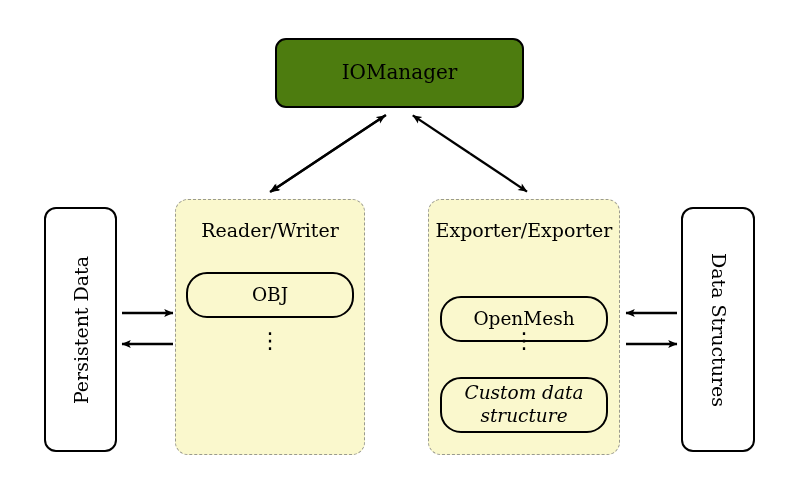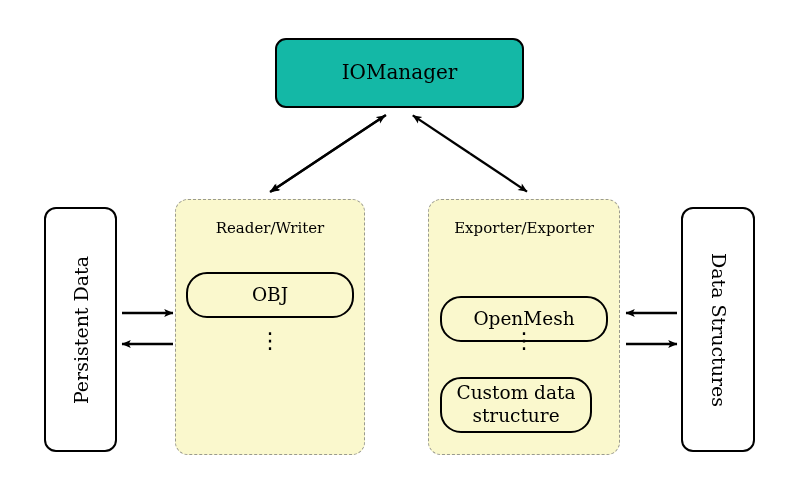--- a/index.html
+++ b/index.html
@@ -22,21 +22,21 @@
     width: 800px;
     height: 489px;
   }
 
   
   .node {
     position: absolute;
     box-sizing: border-box;
     border: 2.6px solid #000000;
     border-radius: 11px;
-    background: #14b8a6;
+    background: #4d7c0f;
     display: flex;
     align-items: center;
     justify-content: center;
     text-align: center;
     line-height: 1.18;
   }
 
   
   #io-manager {
     left: 275px;
@@ -96,21 +96,21 @@
     top: 199px;
     width: 192px;
     height: 256px;
   }
   .group-title {
     position: absolute;
     left: 0;
     right: 0;
     top: 21px;
     text-align: center;
-    font-size: 15px;
+    font-size: 19px;
     line-height: 1;
   }
 
   
   .inner-node {
     position: absolute;
     box-sizing: border-box;
     border: 2.8px solid #000000;
     border-radius: 21px;
     background: #faf8cd;
@@ -126,21 +126,21 @@
     left: 186px;  top: 272px;  width: 168px; height: 46px;
   }
   #node-custom-file-format {
     left: 186px;  top: 377px;  width: 168px; height: 56px;
   }
   
   #node-openmesh {
     left: 440px;  top: 272px;  width: 168px; height: 46px; margin-top: 24px;
   }
   #node-custom-data-structure {
-    left: 440px;  top: 377px;  width: 152px; height: 56px;
+    left: 440px;  top: 377px;  width: 168px; height: 56px; font-style: italic;
   }
 
   
   .vdots {
     position: absolute;
     width: 30px;
     text-align: center;
     font-size: 22px;
     line-height: 1;
     letter-spacing: 0;

